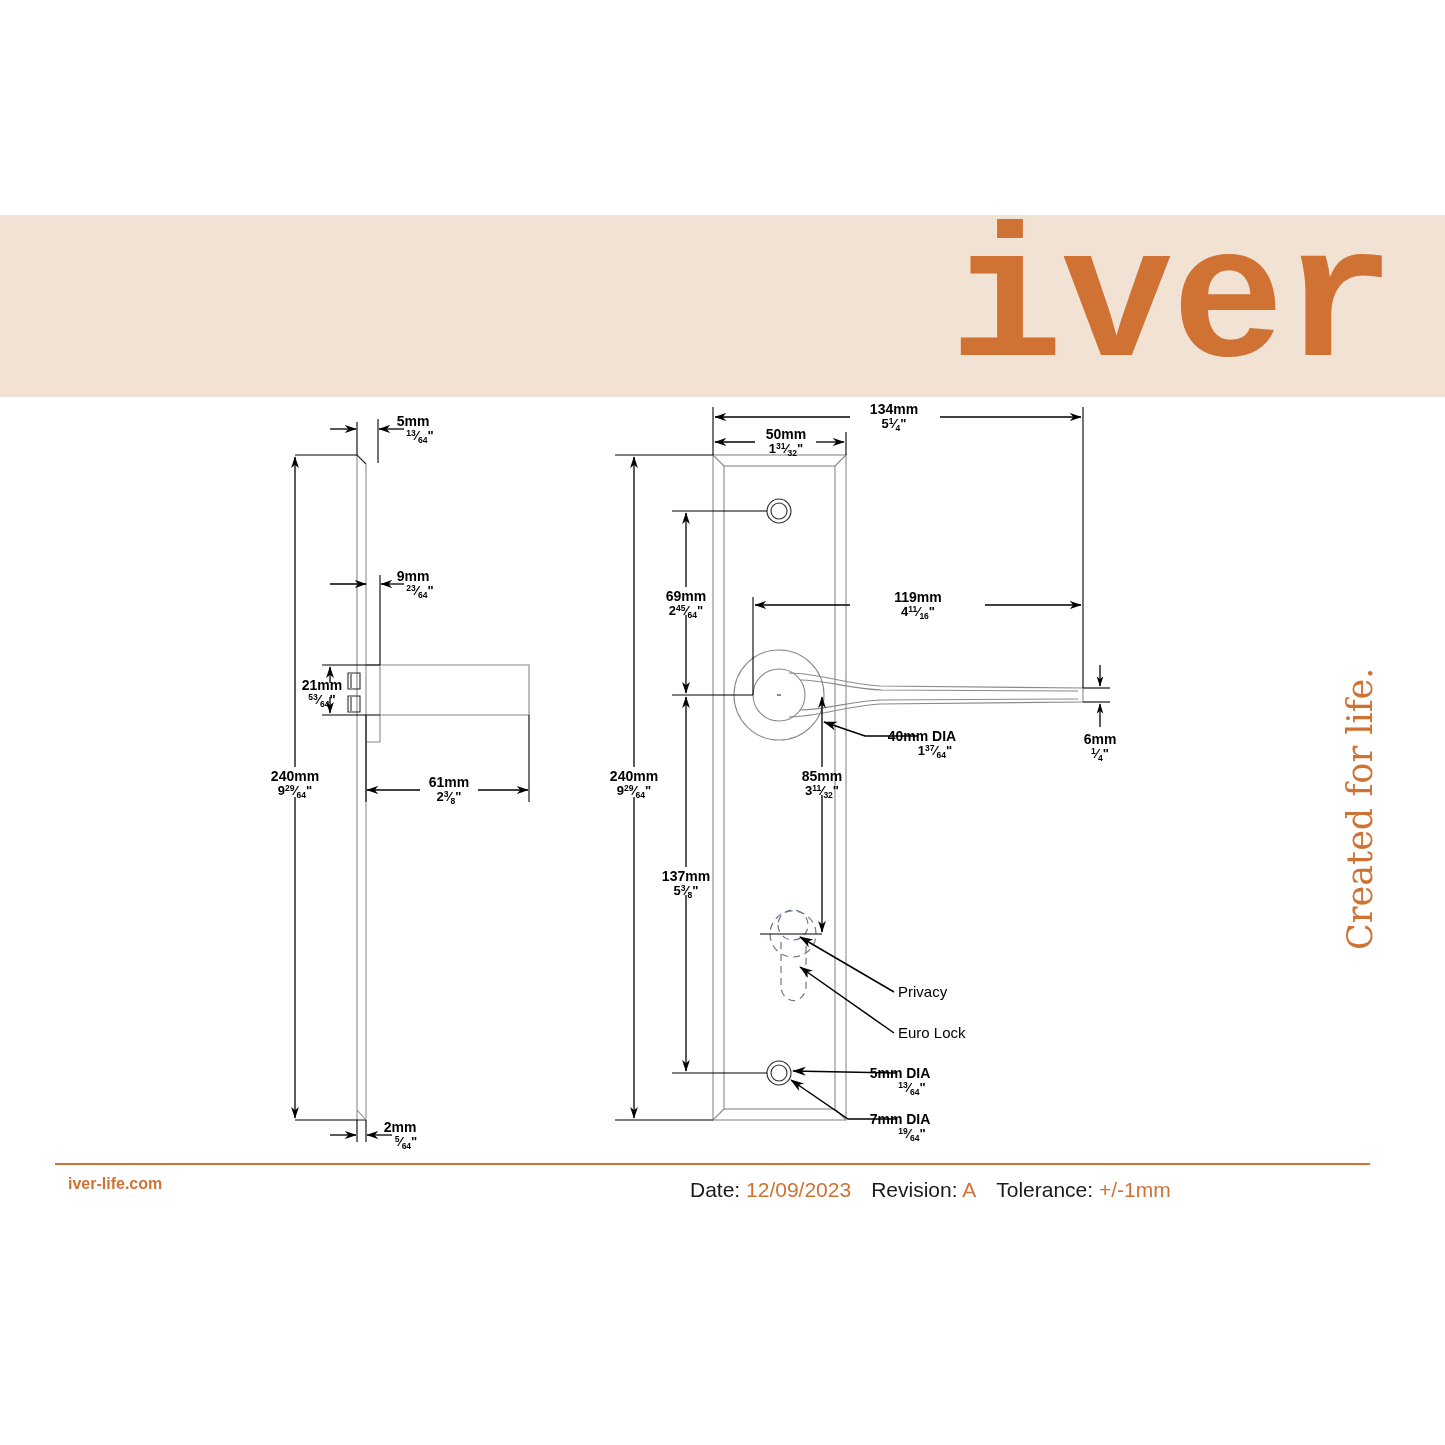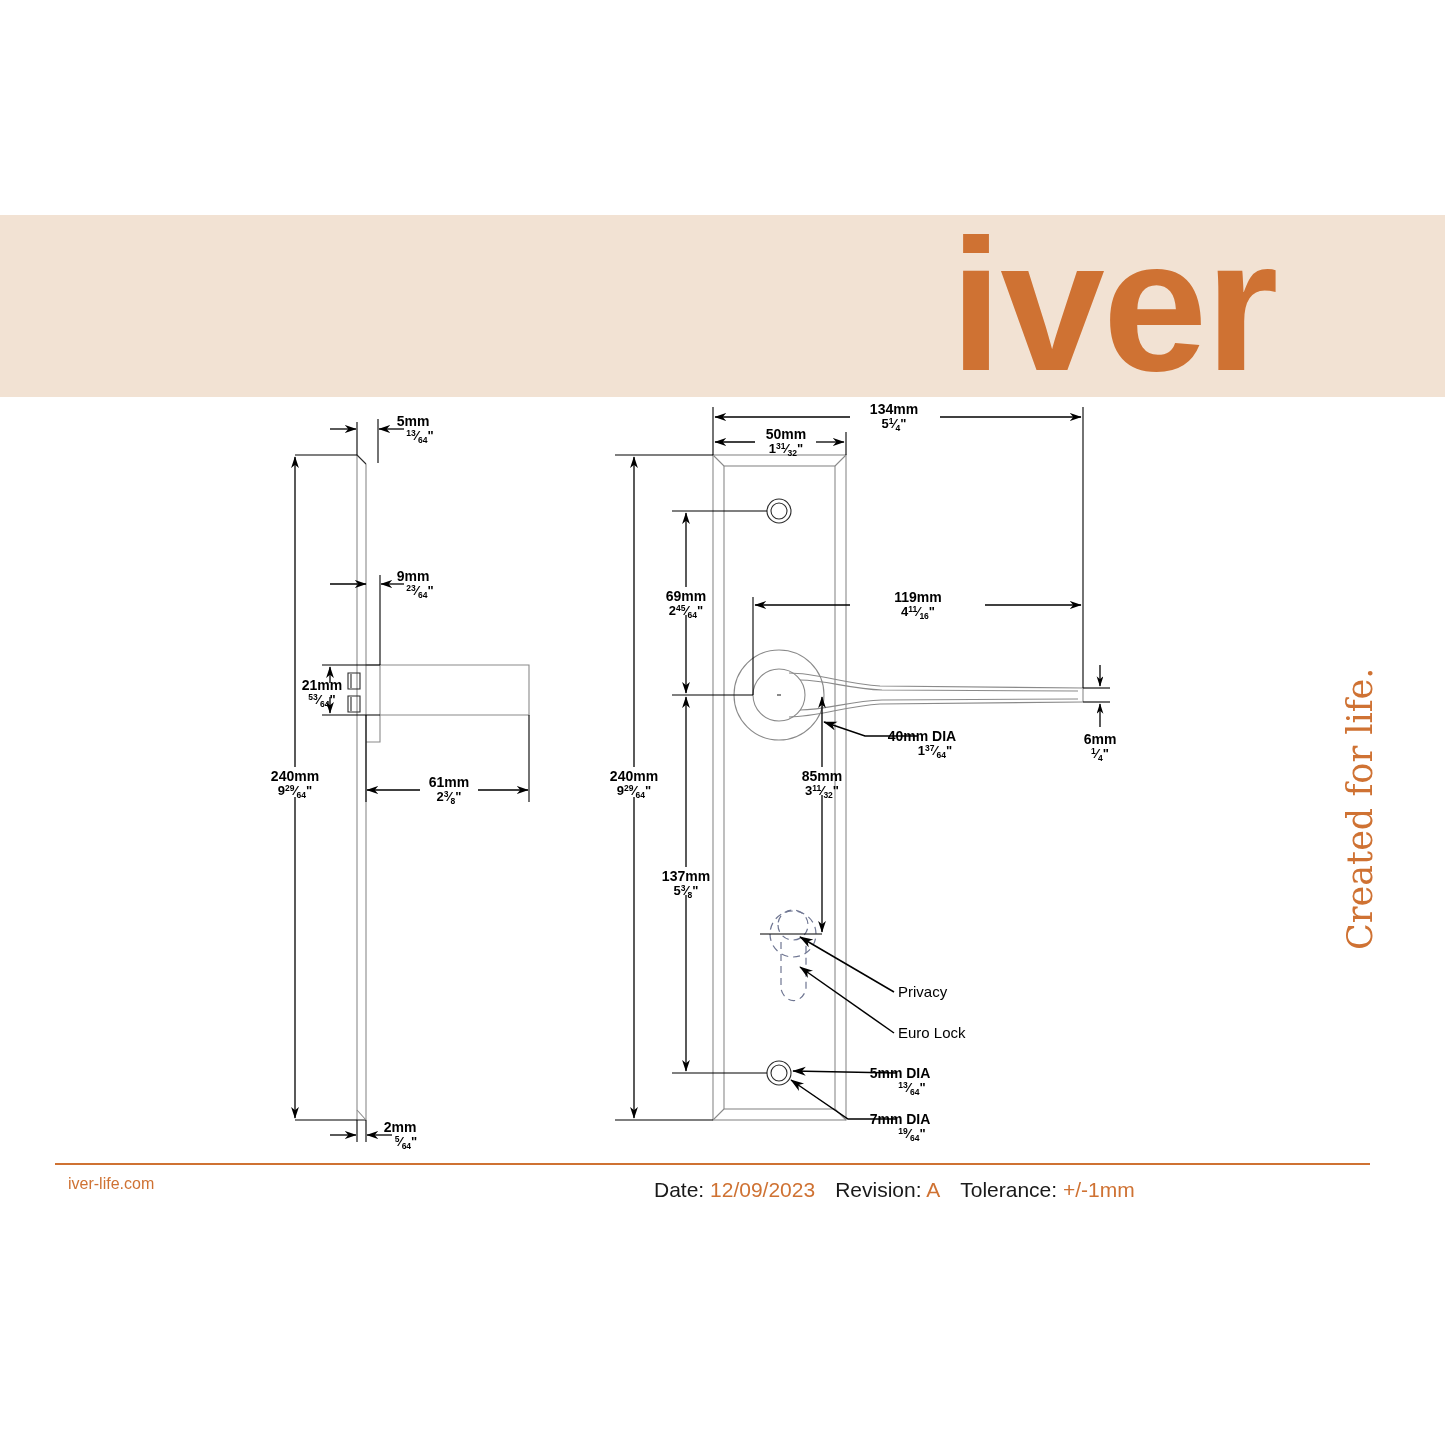--- a/index.html
+++ b/index.html
@@ -33,21 +33,21 @@
     color: #cf7233;
     letter-spacing: 0.2px;
     white-space: nowrap;
   }
   #brand-logo {
     position: absolute;
     left: 950px;
     top: 212px;
     width: 440px;
     height: 190px;
-    font-family: Liberation Sans, sans-serif;
+    font-family: Liberation Mono, monospace;
     font-size: 188px;
     font-weight: 700;
     color: #cf7233;
     line-height: 186px;
     letter-spacing: -2px;
     overflow: hidden;
   }
 
   
   #drawing {
@@ -81,27 +81,27 @@
     top: 1163px;
     width: 1315px;
     height: 2px;
     background: #cf7233;
   }
   #footer-site {
     position: absolute;
     left: 68px;
     top: 1175px;
     font-size: 16px;
-    font-weight: 400;
+    font-weight: 700;
     color: #cf7233;
     white-space: nowrap;
   }
   #footer-meta {
     position: absolute;
-    left: 654px;
+    left: 690px;
     top: 1178px;
     font-size: 21px;
     color: #1a1a1a;
     white-space: nowrap;
   }
   #footer-meta .val { color: #cf7233; }
   #footer-meta .grp { margin-right: 20px; }
 </style>
 </head>
 <body>

